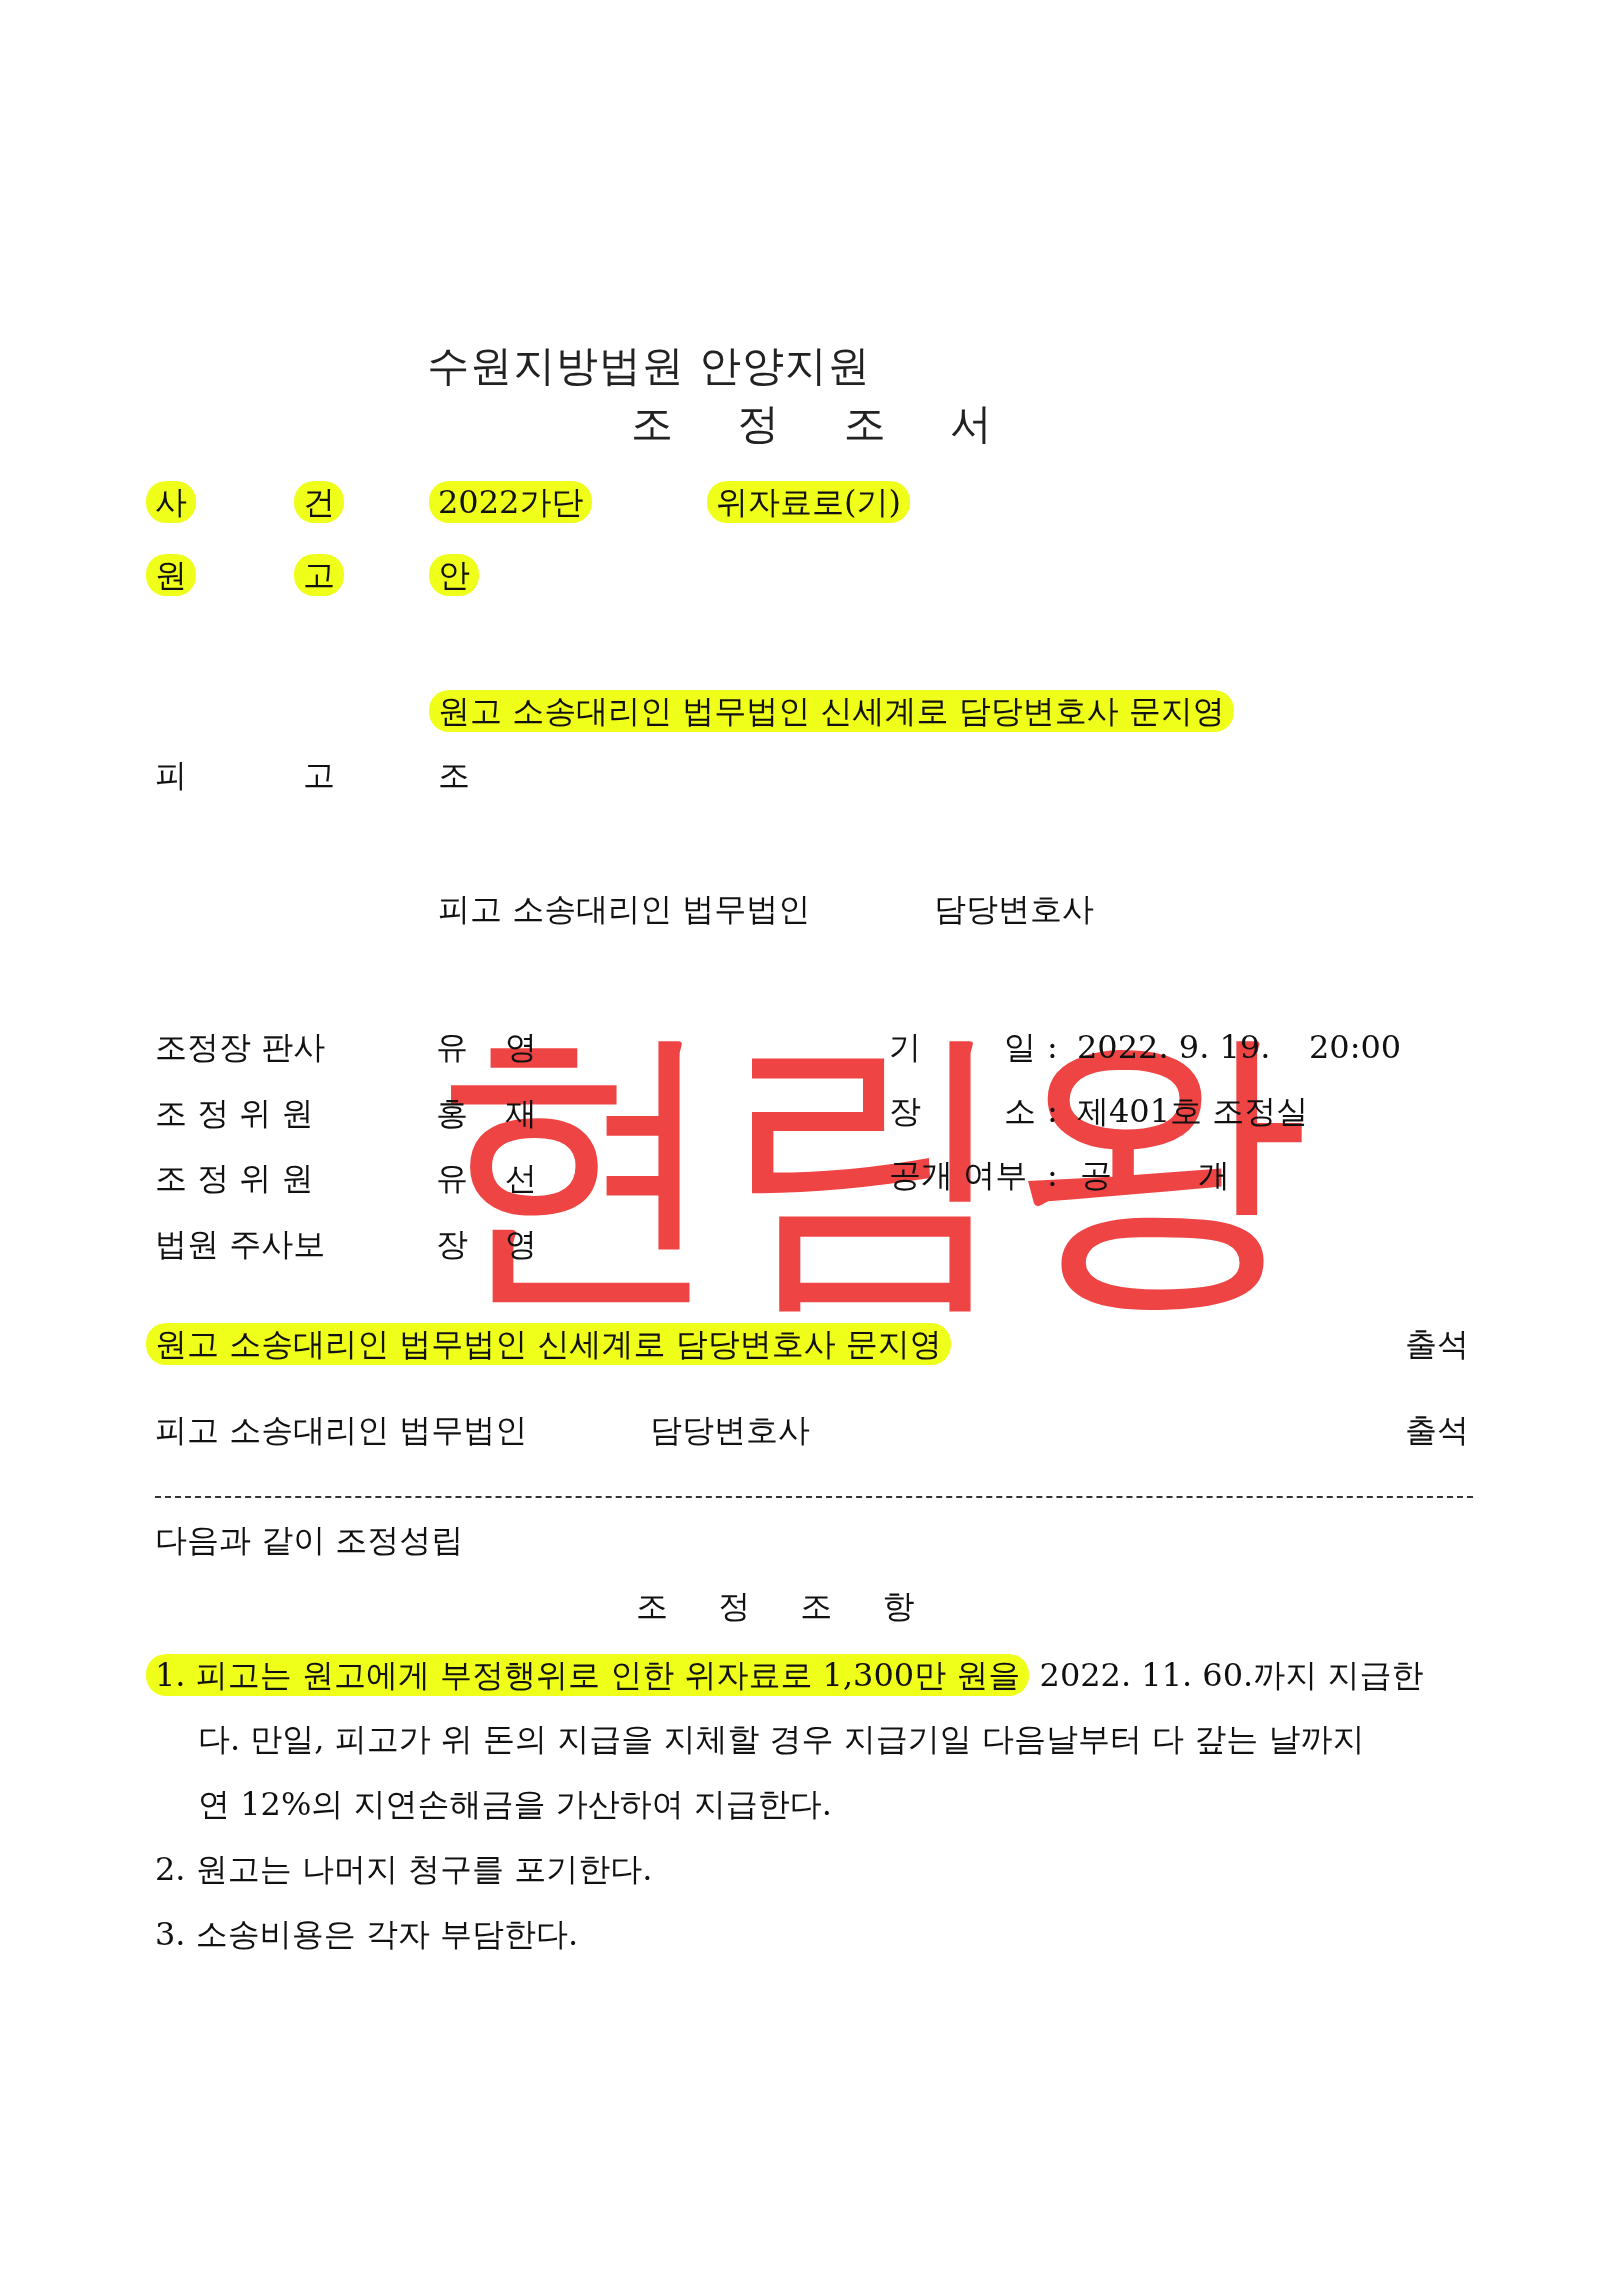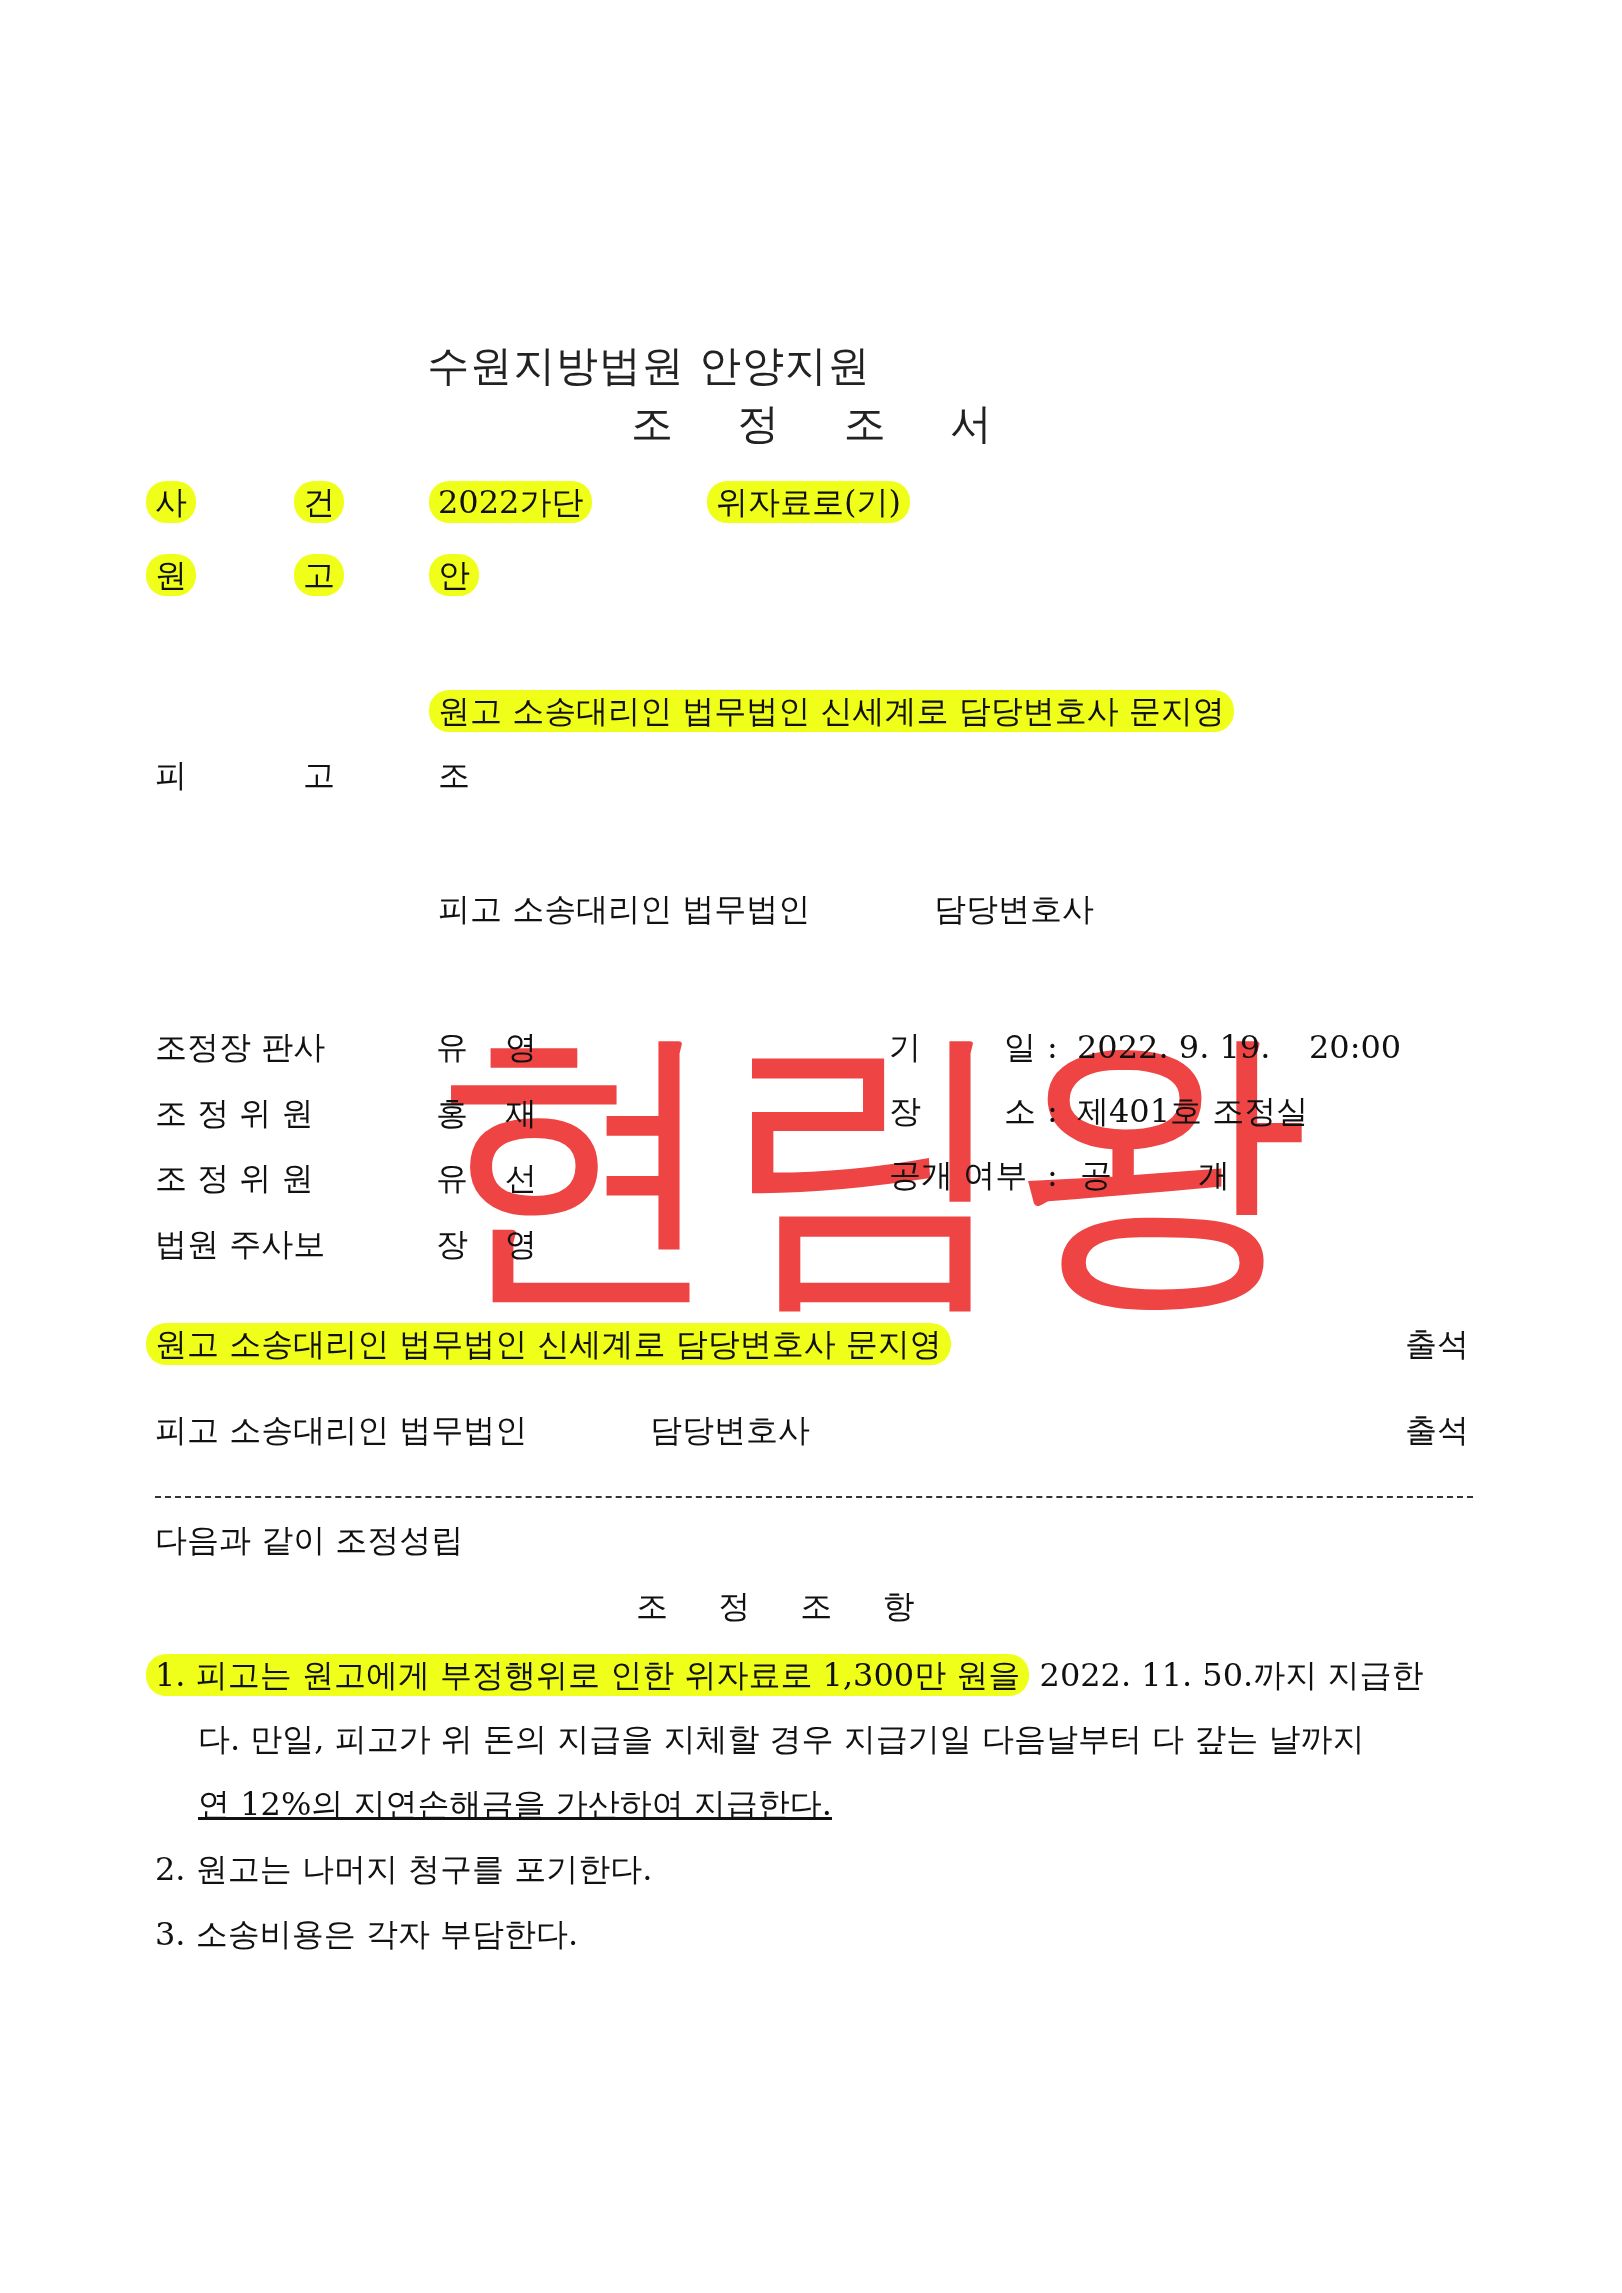--- a/index.html
+++ b/index.html
@@ -87,22 +87,22 @@
     <div class="abs t" style="left:155px; top:1410px;">피고 소송대리인 법무법인</div>
     <div class="abs t" style="left:650px; top:1410px;">담당변호사</div>
     <div class="abs t" style="left:1405px; top:1410px;">출석</div>
 
     <div class="dash"></div>
 
     <div class="abs t" style="left:155px; top:1520px;">다음과 같이 조정성립</div>
     <div class="abs t" style="left:636px; top:1586px; letter-spacing:20px;">조 정 조 항</div>
 
     <div class="abs t" style="left:155px; top:1655px;">
-      <span class="hl">1. 피고는 원고에게 부정행위로 인한 위자료로 1,300만 원을</span><span> 2022. 11. 50.까지 지급한</span>
+      <span class="hl">1. 피고는 원고에게 부정행위로 인한 위자료로 1,300만 원을</span><span> 2022. 11. 60.까지 지급한</span>
     </div>
     <div class="abs t" style="left:198px; top:1719px;">다. 만일, 피고가 위 돈의 지급을 지체할 경우 지급기일 다음날부터 다 갚는 날까지</div>
-    <div class="abs t" style="left:198px; top:1784px;text-decoration:underline;">연 12%의 지연손해금을 가산하여 지급한다.</div>
+    <div class="abs t" style="left:198px; top:1784px;">연 12%의 지연손해금을 가산하여 지급한다.</div>
 
     <div class="abs t" style="left:155px; top:1849px;">2. 원고는 나머지 청구를 포기한다.</div>
     <div class="abs t" style="left:155px; top:1914px;">3. 소송비용은 각자 부담한다.</div>
   </div>
 </div>
 
 
 </body></html>

